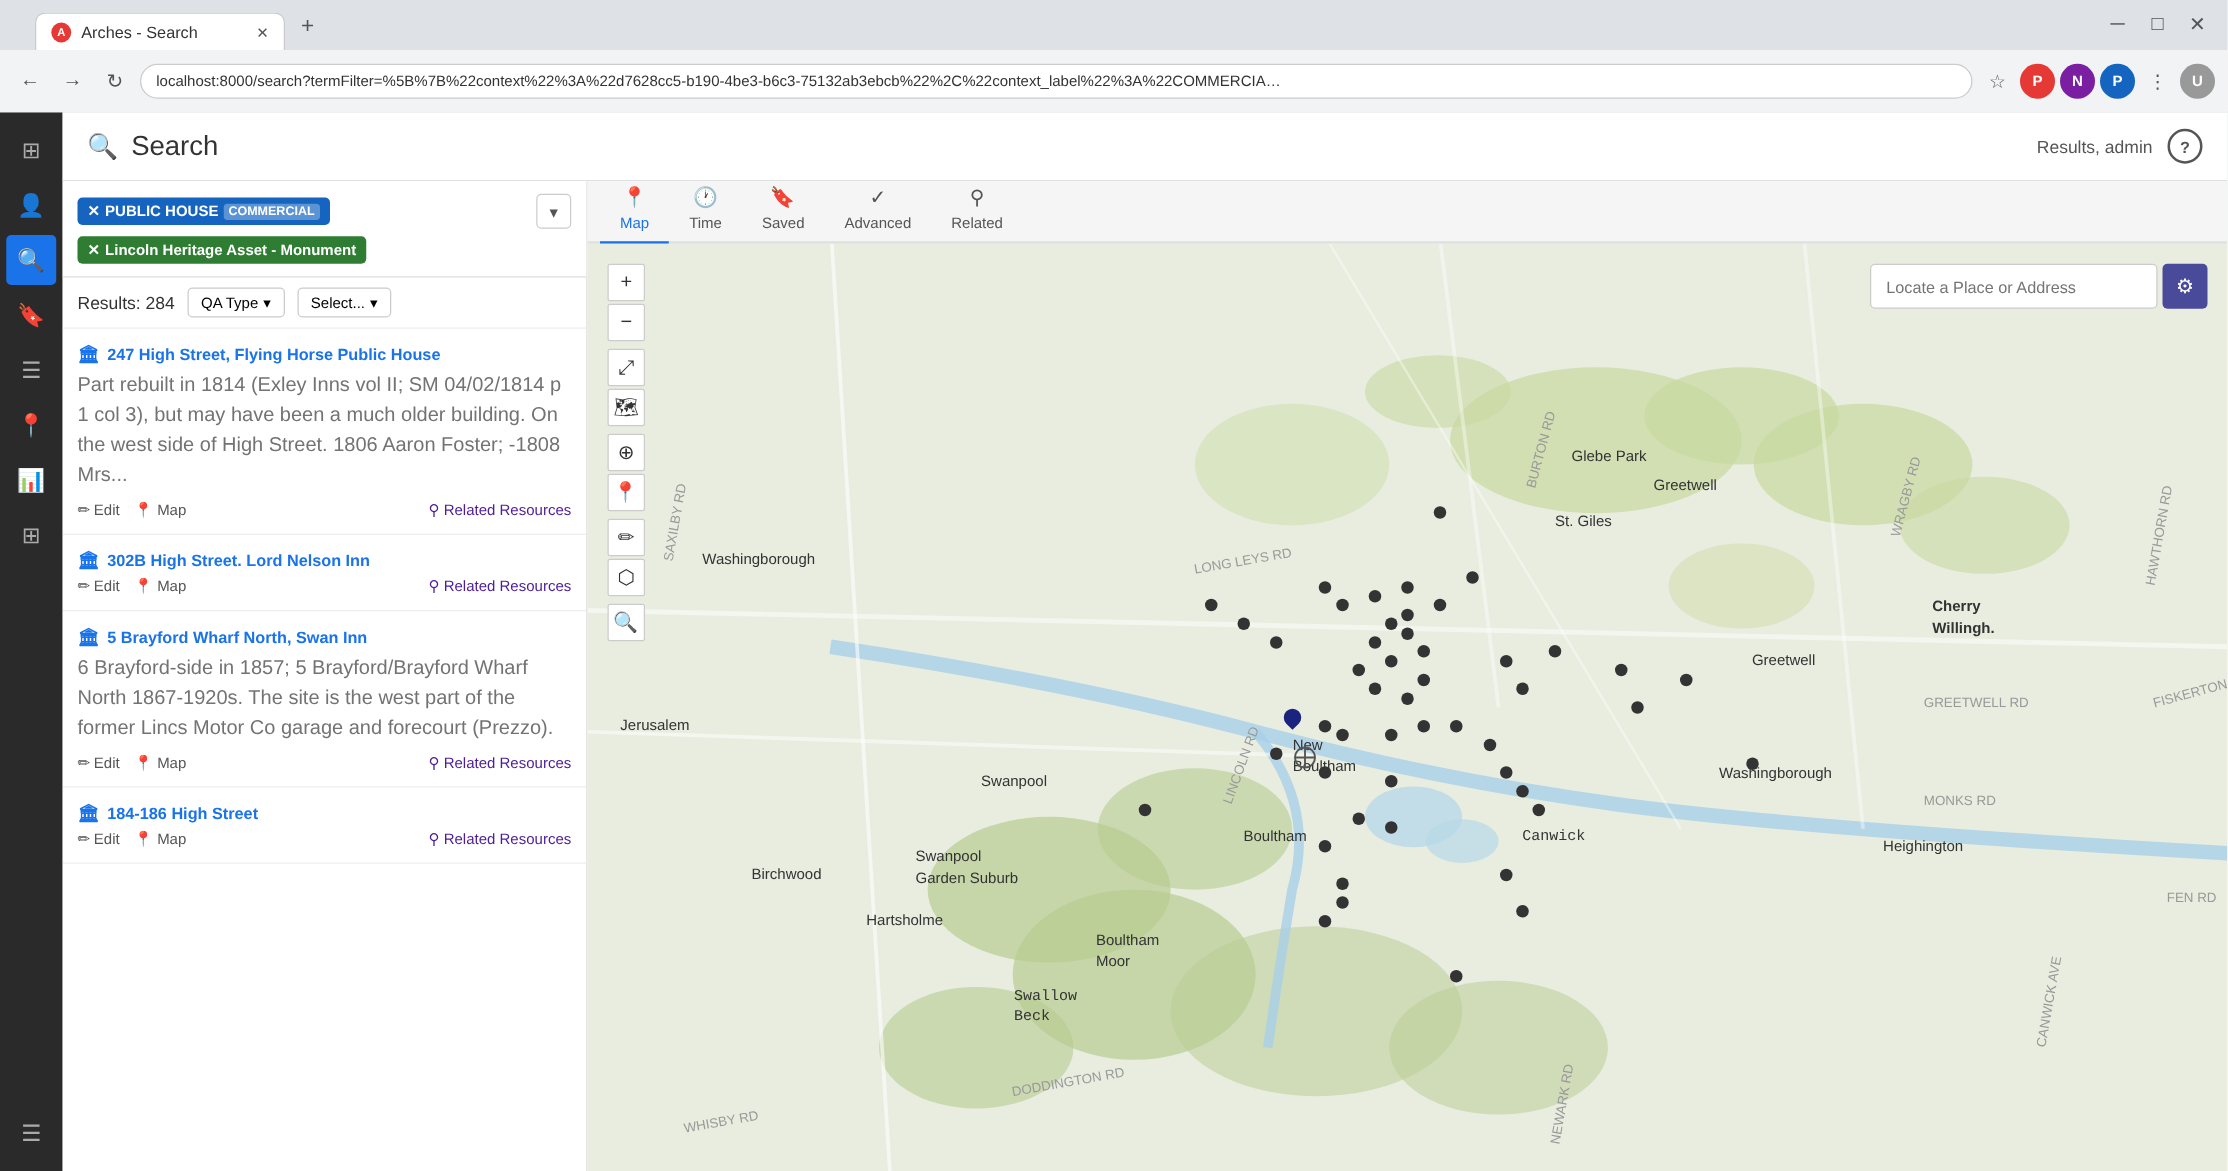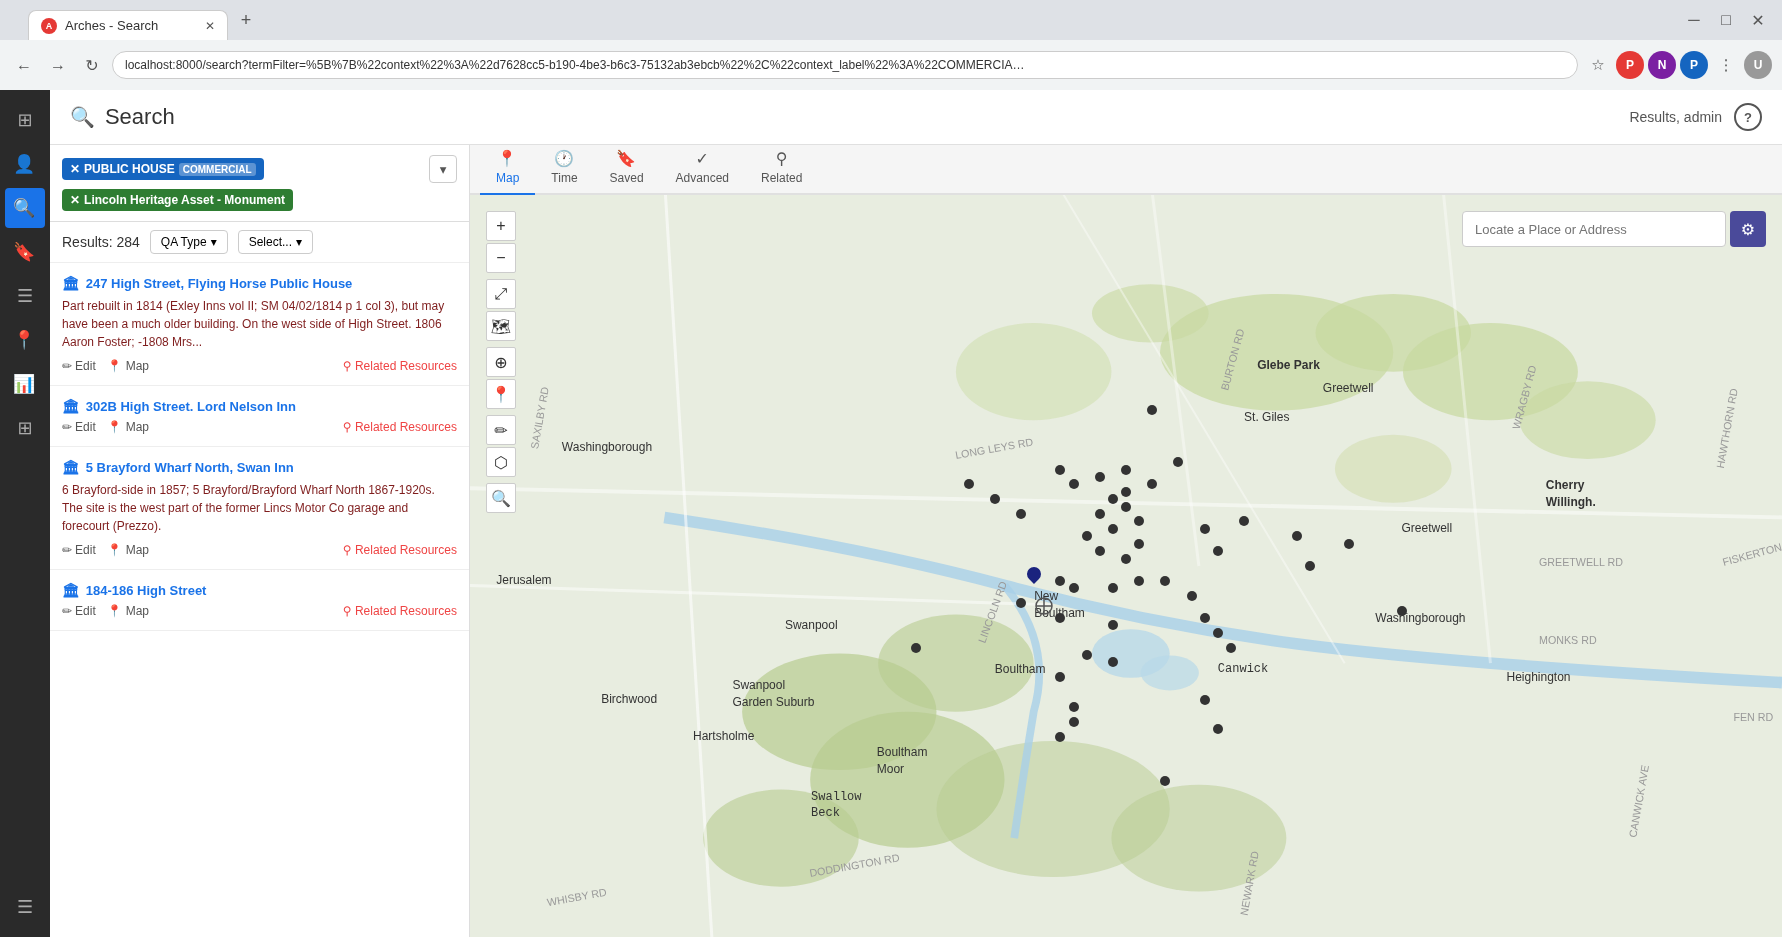--- a/index.html
+++ b/index.html
@@ -310,39 +310,39 @@
       display: flex;
       align-items: center;
       gap: 6px;
       margin-bottom: 6px;
     }
     .result-icon {
       color: #1a73e8;
       font-size: 14px;
     }
     .result-desc {
-      font-size: 12px;
-      color: #7f1d1d;
+      font-size: 16px;
+      color: #737373;
       line-height: 1.5;
       margin-bottom: 8px;
     }
     .result-actions {
       display: flex;
       align-items: center;
       gap: 12px;
       font-size: 12px;
     }
     .result-action-link {
       color: #555;
       cursor: pointer;
       display: flex; align-items: center; gap: 3px;
     }
     .result-related {
       margin-left: auto;
-      color: #ef4444;
+      color: #4c1d95;
       cursor: pointer;
     }
 
     
     .map-area {
       flex: 1;
       position: relative;
       overflow: hidden;
     }
     .map-tabs {
@@ -383,21 +383,21 @@
     
     .map-locate-bar {
       position: absolute;
       top: 16px;
       right: 16px;
       display: flex;
       gap: 4px;
       z-index: 10;
     }
     .map-locate-input {
-      width: 264px;
+      width: 230px;
       height: 36px;
       border: 1px solid #ccc;
       border-radius: 4px;
       padding: 0 12px;
       font-size: 13px;
       background: #fff;
       color: #999;
     }
     .map-locate-settings {
       width: 36px; height: 36px;
@@ -723,21 +723,21 @@
           <div class="map-label" style="left:20%;top:65%;line-height:1.4;">Swanpool<br>Garden Suburb</div>
           <div class="map-label" style="left:17%;top:72%;">Hartsholme</div>
           <div class="map-label" style="left:31%;top:74%;line-height:1.4;">Boultham<br>Moor</div>
           <div class="map-label" style="left:26%;top:80%;line-height:1.4;font-family:Liberation Mono, monospace;">Swallow<br>Beck</div>
           <div class="map-label" style="left:40%;top:63%;">Boultham</div>
           <div class="map-label" style="left:43%;top:53%;line-height:1.4;">New<br>Boultham</div>
           <div class="map-label" style="left:57%;top:63%;font-family:Liberation Mono, monospace;">Canwick</div>
           <div class="map-label" style="left:79%;top:64%;">Heighington</div>
           <div class="map-label" style="left:69%;top:56%;">Washingborough</div>
           <div class="map-label" style="left:71%;top:44%;">Greetwell</div>
-          <div class="map-label" style="left:60%;top:22%;font-weight:bold;">Glebe Park</div>
+          <div class="map-label" style="left:60%;top:22%;">Glebe Park</div>
           <div class="map-label" style="left:59%;top:29%;">St. Giles</div>
           <div class="map-label" style="left:65%;top:25%;">Greetwell</div>
           <div class="map-label" style="left:82%;top:38%;line-height:1.4;font-weight:bold;">Cherry<br>Willingh.</div>
 
           <div style="position:absolute;left:52%;top:29%;width:10px;height:10px;background:#333;border-radius:50%;transform:translate(-50%,-50%);"></div>
           <div style="position:absolute;left:38%;top:39%;width:10px;height:10px;background:#333;border-radius:50%;transform:translate(-50%,-50%);"></div>
           <div style="position:absolute;left:40%;top:41%;width:10px;height:10px;background:#333;border-radius:50%;transform:translate(-50%,-50%);"></div>
           <div style="position:absolute;left:42%;top:43%;width:10px;height:10px;background:#333;border-radius:50%;transform:translate(-50%,-50%);"></div>
           <div style="position:absolute;left:45%;top:37%;width:10px;height:10px;background:#333;border-radius:50%;transform:translate(-50%,-50%);"></div>
           <div style="position:absolute;left:46%;top:39%;width:10px;height:10px;background:#333;border-radius:50%;transform:translate(-50%,-50%);"></div>

